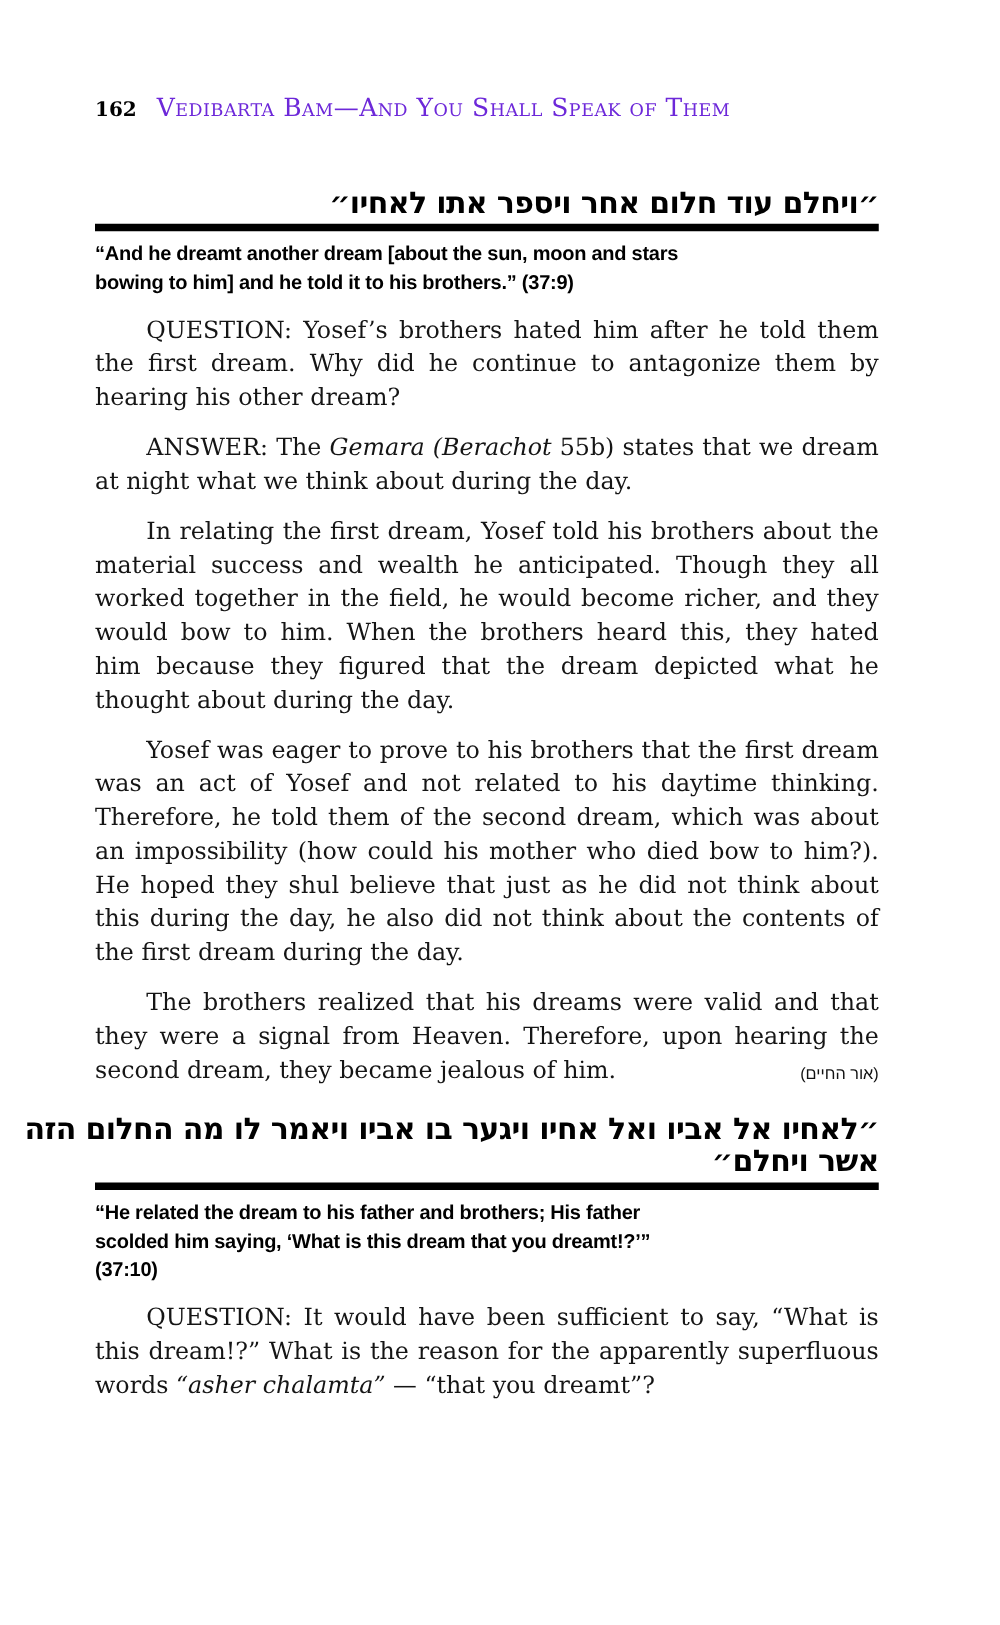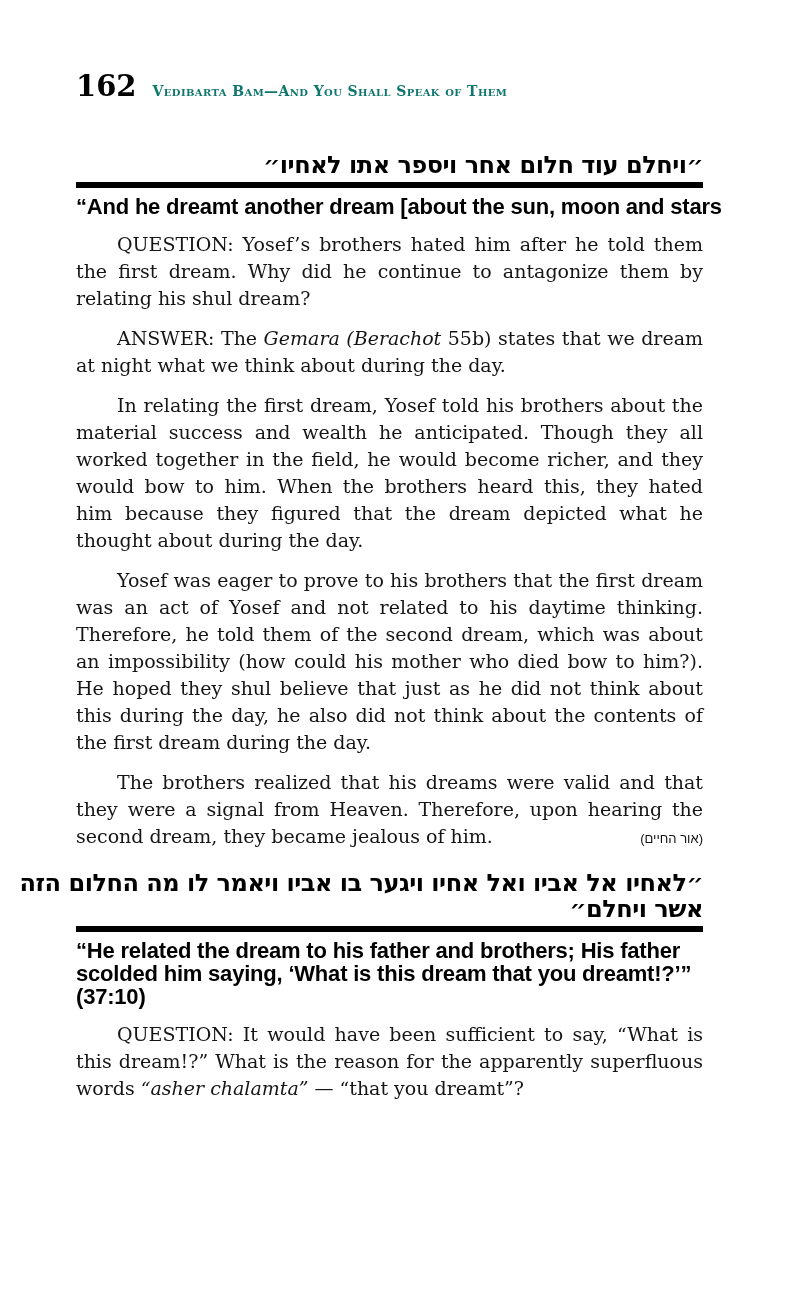--- a/index.html
+++ b/index.html
@@ -16,31 +16,30 @@
     margin-left: 76px;
     width: 627px;
     padding-top: 74px;
   }
   
   .running-header {
     line-height: 24px;
     white-space: nowrap;
   }
   .pagenum {
-    font-size: 29px;
+    font-size: 16px;
     font-weight: bold;
     color: #000;
     margin-right: 16px;
   }
   .header-title {
-    font-size: 14px;
+    font-size: 20px;
     font-variant: small-caps;
     letter-spacing: 0.4px;
-    color: #0f766e;
-    font-weight: bold;
+    color: #6d28d9;
   }
   
   .section:first-child { margin-top: 49px; }
   .section + .section { margin-top: 23px; }
   .hebrew {
     direction: rtl;
     text-align: right;
     font-family: "DejaVu Sans", sans-serif;
     font-weight: 700;
     font-size: 24px;
@@ -52,21 +51,21 @@
   .hline.just { text-align-last: justify; text-justify: inter-word; }
   .rule {
     height: 6px;
     background: #000;
     margin: 4px 0 0 0;
   }
   .translation {
     margin-top: 7px;
     font-family: "Liberation Sans", sans-serif;
     font-weight: 700;
-    font-size: 22px;
+    font-size: 16px;
     letter-spacing: -0.2px;
     line-height: 23px;
     color: #000;
   }
   .tline { white-space: nowrap; }
   .para {
     margin-top: 12px;
     font-size: 19px;
     line-height: 27px;
   }
@@ -99,25 +98,26 @@
       <span class="pagenum">162</span><span class="header-title">Vedibarta Bam—And You Shall Speak of Them</span>
     </div>
     <main id="sections">
         <section class="section">
           <div class="hebrew" dir="rtl">
             <div class="hline">״ויחלם עוד חלום אחר ויספר אתו לאחיו״</div>
           </div>
           <div class="rule"></div>
           <div class="translation">
             <div class="tline">“And he dreamt another dream [about the sun, moon and stars</div>
+            <div class="tline">bowing to him] and he told it to his brothers.” (37:9)</div>
           </div>
           <div class="para">
             <div class="ln indent">QUESTION: Yosef’s brothers hated him after he told them</div>
             <div class="ln">the first dream. Why did he continue to antagonize them by</div>
-            <div class="ln last">relating his shul dream?</div>
+            <div class="ln last">hearing his other dream?</div>
           </div>
           <div class="para">
             <div class="ln indent">ANSWER: The <i>Gemara (Berachot</i> 55b) states that we dream</div>
             <div class="ln last">at night what we think about during the day.</div>
           </div>
           <div class="para">
             <div class="ln indent">In relating the first dream, Yosef told his brothers about the</div>
             <div class="ln">material success and wealth he anticipated. Though they all</div>
             <div class="ln">worked together in the field, he would become richer, and they</div>
             <div class="ln">would bow to him. When the brothers heard this, they hated</div>

